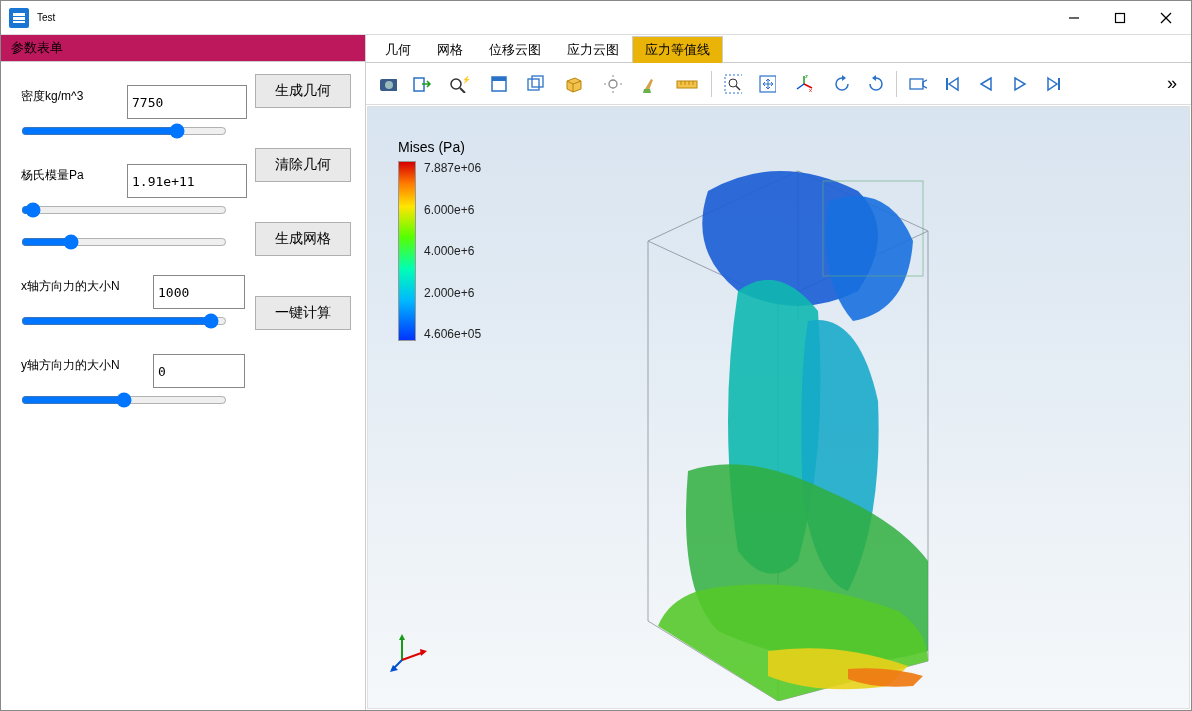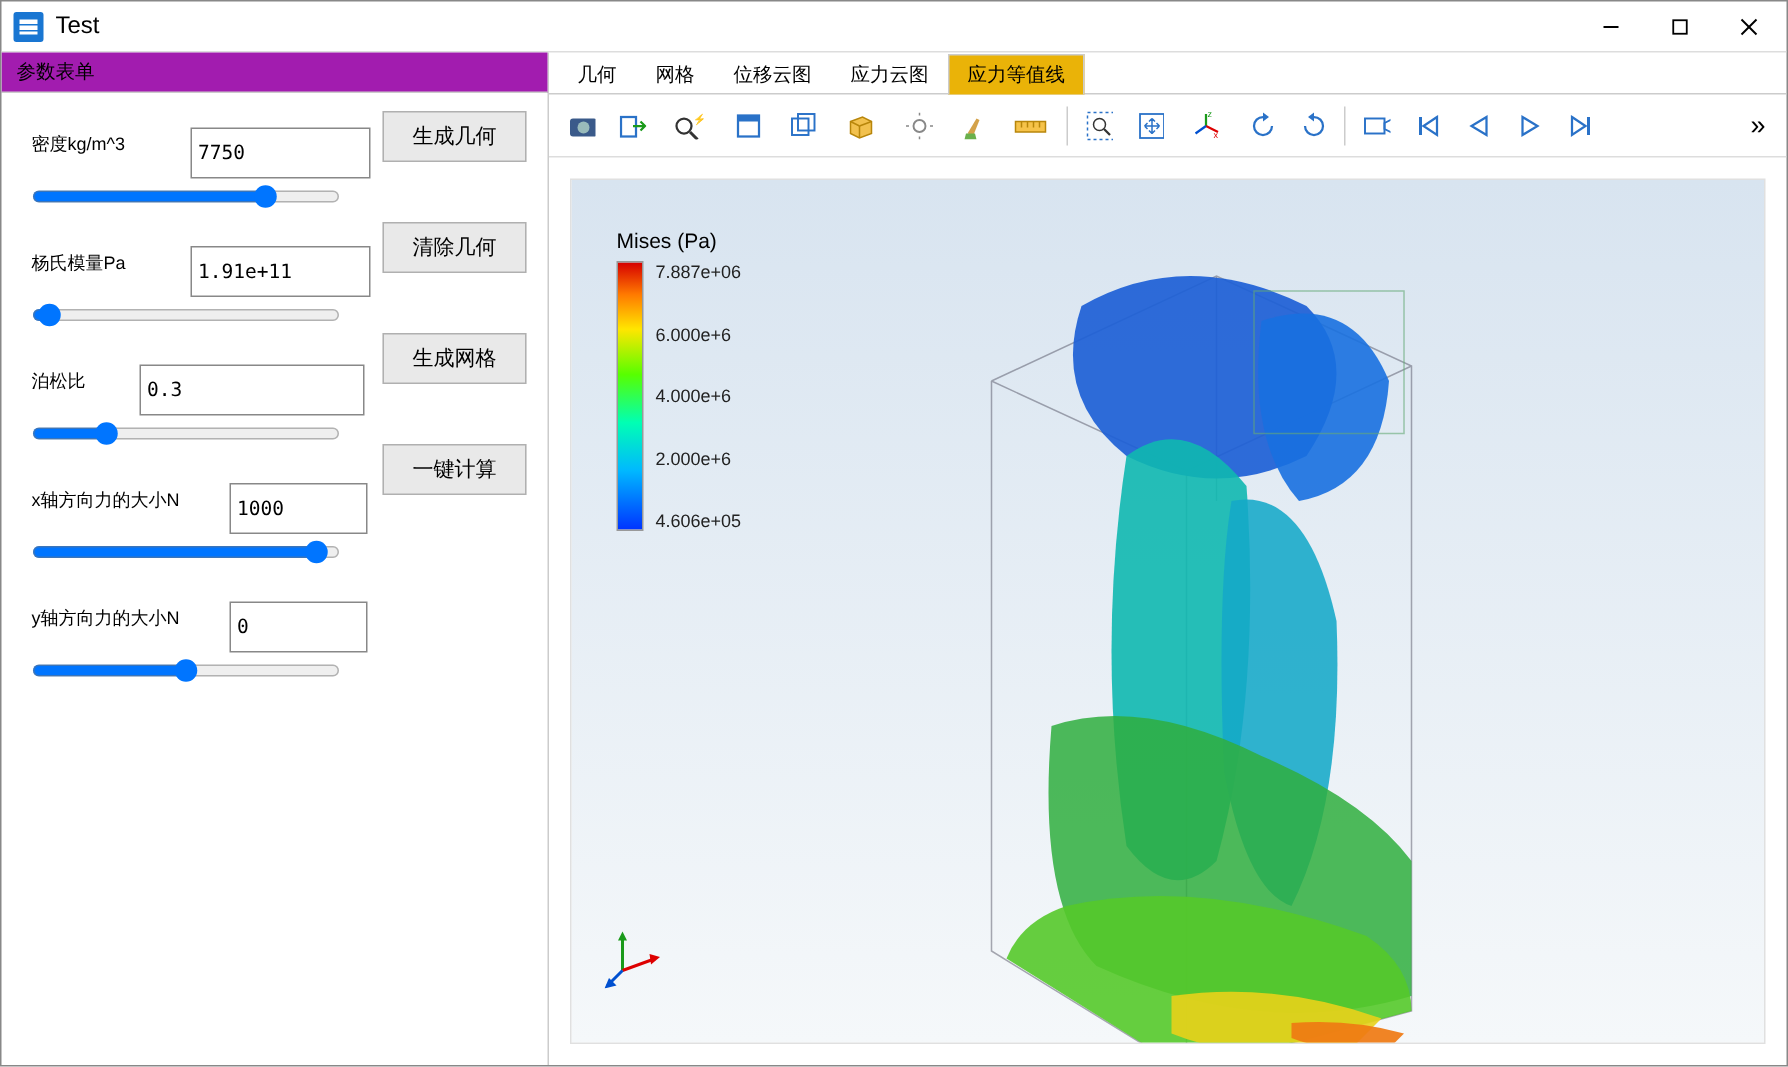--- a/index.html
+++ b/index.html
@@ -25,21 +25,21 @@
   .titlebar .app-icon {
     width: 20px; height: 20px;
     background: #1976d2;
     display: inline-flex;
     align-items: center; justify-content: center;
     color: #fff;
     font-size: 12px;
     border-radius: 2px;
     margin-right: 8px;
   }
-  .titlebar .title { font-size: 16px; }
+  .titlebar .title { font-size: 10px; }
   .titlebar .spacer { flex: 1; }
   .win-btn {
     width: 46px; height: 32px;
     display: inline-flex; align-items: center; justify-content: center;
     background: transparent; border: none;
     font-size: 14px;
   }
 
   .app-body {
     display: flex;
@@ -50,21 +50,21 @@
   .left-panel {
     width: 365px;
     border-right: 1px solid #ccc;
     display: flex;
     flex-direction: column;
   }
   .panel-title {
     padding: 4px 10px;
     border-bottom: 1px solid #ccc;
     font-size: 13px;
-    background: #a21caf;
+    background: #be185d;
   }
   .form-area {
     padding: 12px 14px 10px 20px;
     position: relative;
   }
   .form-row {
     display: flex;
     align-items: center;
     gap: 20px;
     margin-bottom: 2px;
@@ -175,21 +175,21 @@
     margin: 0 3px;
   }
   .more { margin-left: auto; padding: 0 8px; font-size: 18px; }
 
   .viewport {
     flex: 1;
     background: linear-gradient(to bottom, #d8e4f0, #f5f8fa);
     position: relative;
     overflow: hidden;
     border: 1px solid #e0e0e0;
-    margin: 14px;
+    margin: 1px;
   }
   .color-legend {
     position: absolute;
     top: 32px;
     left: 30px;
     font-size: 13px;
   }
   .legend-title { margin-bottom: 6px; font-size: 14px; }
   .legend-body { display: flex; gap: 8px; }
   .legend-bar {
@@ -268,24 +268,20 @@
       <input type="range" class="slider" min="0" max="100" value="78" style="">
 
       
       <div class="form-row">
         <span class="form-label">杨氏模量Pa</span>
         <input class="form-input" value="1.91e+11" style="">
       </div>
       <input type="range" class="slider" min="0" max="100" value="2" style="">
 
       
-      <div class="form-row">
-        <span class="form-label" style="width:52px">泊松比</span>
-        <input class="form-input" style="width: 150px;" value="0.3">
-      </div>
       <input type="range" class="slider" min="0" max="100" value="22" style="">
 
       
       <div class="form-row">
         <span class="form-label" style="width:112px">x轴方向力的大小N</span>
         <input class="form-input" style="width: 92px;" value="1000">
       </div>
       <input type="range" class="slider" min="0" max="100" value="96" style="">
 
       

